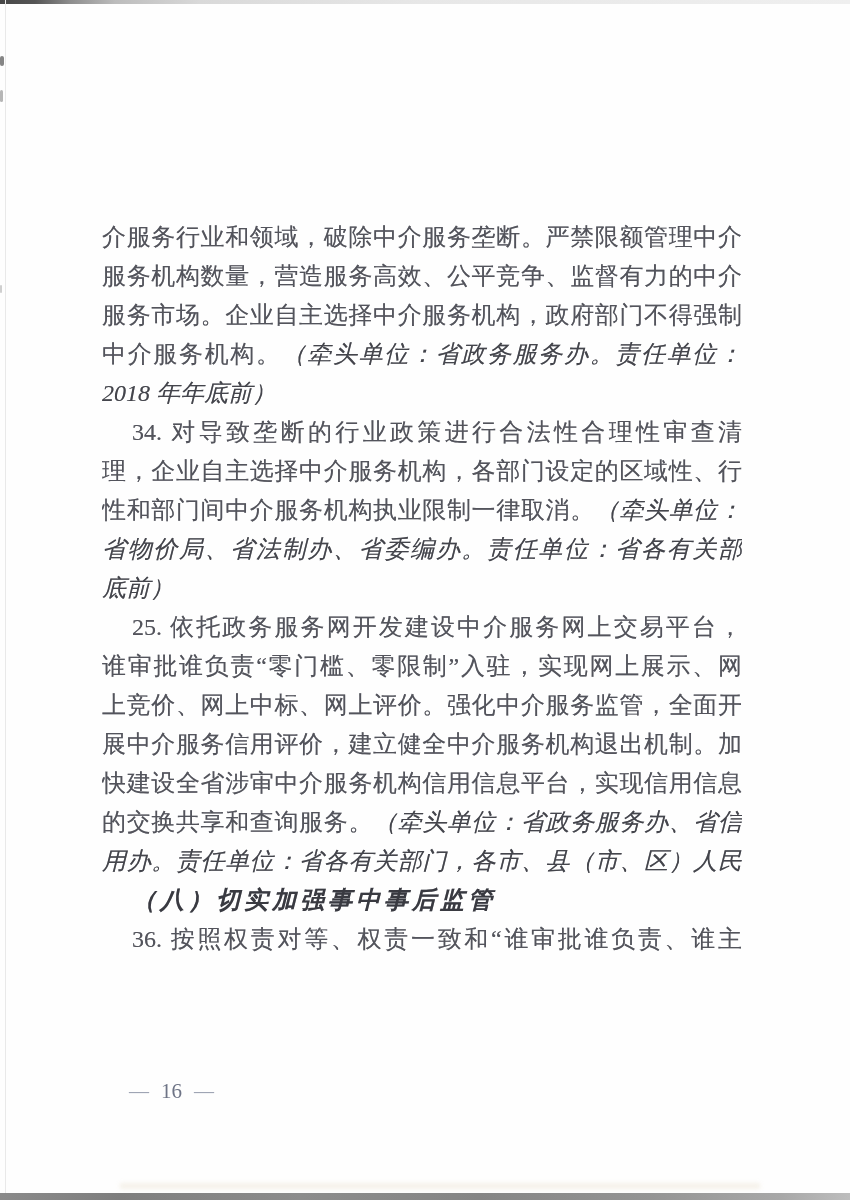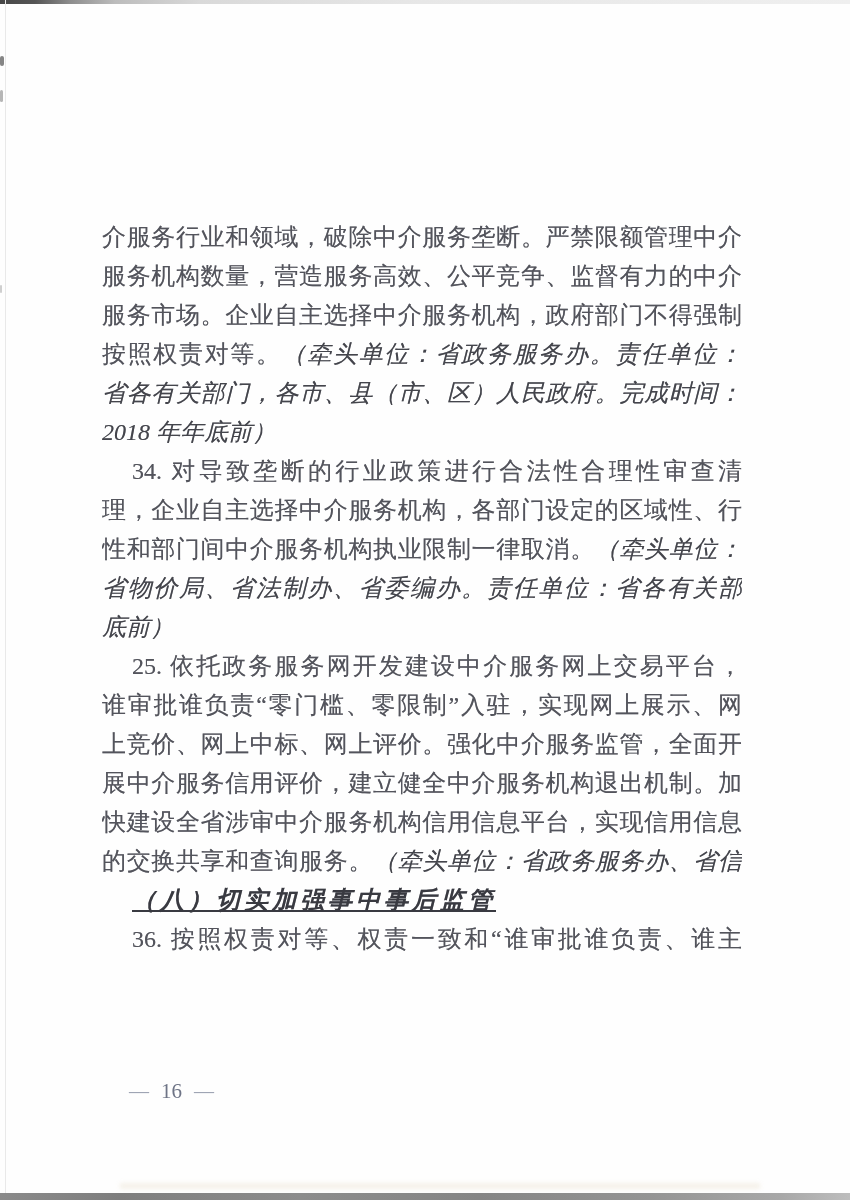--- a/index.html
+++ b/index.html
@@ -80,21 +80,20 @@
   .seg.kai {
     font-style: italic;
     color: var(--kai-text, #44454c);
     text-align: right;
   }
   .seg.kai-bold {
     font-style: italic;
     font-weight: bold;
     letter-spacing: 4px;
     color: var(--heading-text, #393a41);
-    text-decoration: underline;
   }
   
   .footer {
     position: absolute;
     left: 129px; top: 1079px;
     display: flex;
     align-items: center;
     gap: 12px;
     font-size: 21px;
     color: var(--footer-number, #6e7486);
@@ -113,34 +112,34 @@
   <div class="speck1"></div>
   <div class="speck2"></div>
   <div class="speck3"></div>
   <div class="bottom-smudge"></div>
   <div class="bottom-edge"></div>
 
   <main class="textblock">
       <div class="line j"><span class="seg song">介服务行业和领域，破除中介服务垄断。严禁限额管理中介</span></div>
       <div class="line j"><span class="seg song">服务机构数量，营造服务高效、公平竞争、监督有力的中介</span></div>
       <div class="line j"><span class="seg song">服务市场。企业自主选择中介服务机构，政府部门不得强制</span></div>
-      <div class="line j"><span class="seg song">按照权责对等。</span><span class="seg kai">（牵头单位：省政务服务办。责任单位：</span></div>
-      <div class="line j"><span class="seg kai">省各有关部门，各市、县（市、区）人民政府。完成时间：</span></div>
+      <div class="line j"><span class="seg song">中介服务机构。</span><span class="seg kai">（牵头单位：省政务服务办。责任单位：</span></div>
       <div class="line"><span class="seg kai">2018 年年底前）</span></div>
       <div class="line j ind"><span class="seg song">34. 对导致垄断的行业政策进行合法性合理性审查清</span></div>
       <div class="line j"><span class="seg song">理，企业自主选择中介服务机构，各部门设定的区域性、行业</span></div>
       <div class="line j"><span class="seg song">性和部门间中介服务机构执业限制一律取消。</span><span class="seg kai">（牵头单位：</span></div>
       <div class="line j"><span class="seg kai">省物价局、省法制办、省委编办。责任单位：省各有关部</span></div>
       <div class="line"><span class="seg kai">底前）</span></div>
       <div class="line j ind"><span class="seg song">25. 依托政务服务网开发建设中介服务网上交易平台，</span></div>
       <div class="line j"><span class="seg song">谁审批谁负责“零门槛、零限制”入驻，实现网上展示、网</span></div>
       <div class="line j"><span class="seg song">上竞价、网上中标、网上评价。强化中介服务监管，全面开</span></div>
       <div class="line j"><span class="seg song">展中介服务信用评价，建立健全中介服务机构退出机制。加</span></div>
       <div class="line j"><span class="seg song">快建设全省涉审中介服务机构信用信息平台，实现信用信息</span></div>
       <div class="line j"><span class="seg song">的交换共享和查询服务。</span><span class="seg kai">（牵头单位：省政务服务办、省信</span></div>
+      <div class="line j"><span class="seg kai">用办。责任单位：省各有关部门，各市、县（市、区）人民</span></div>
       <div class="line ind"><span class="seg kai-bold">（八）切实加强事中事后监管</span></div>
       <div class="line j ind"><span class="seg song">36. 按照权责对等、权责一致和“谁审批谁负责、谁主</span></div>
     </main>
 
   <div class="footer">
     <span class="dash">—</span>
     <span class="num">16</span>
     <span class="dash">—</span>
   </div>
 </div>

